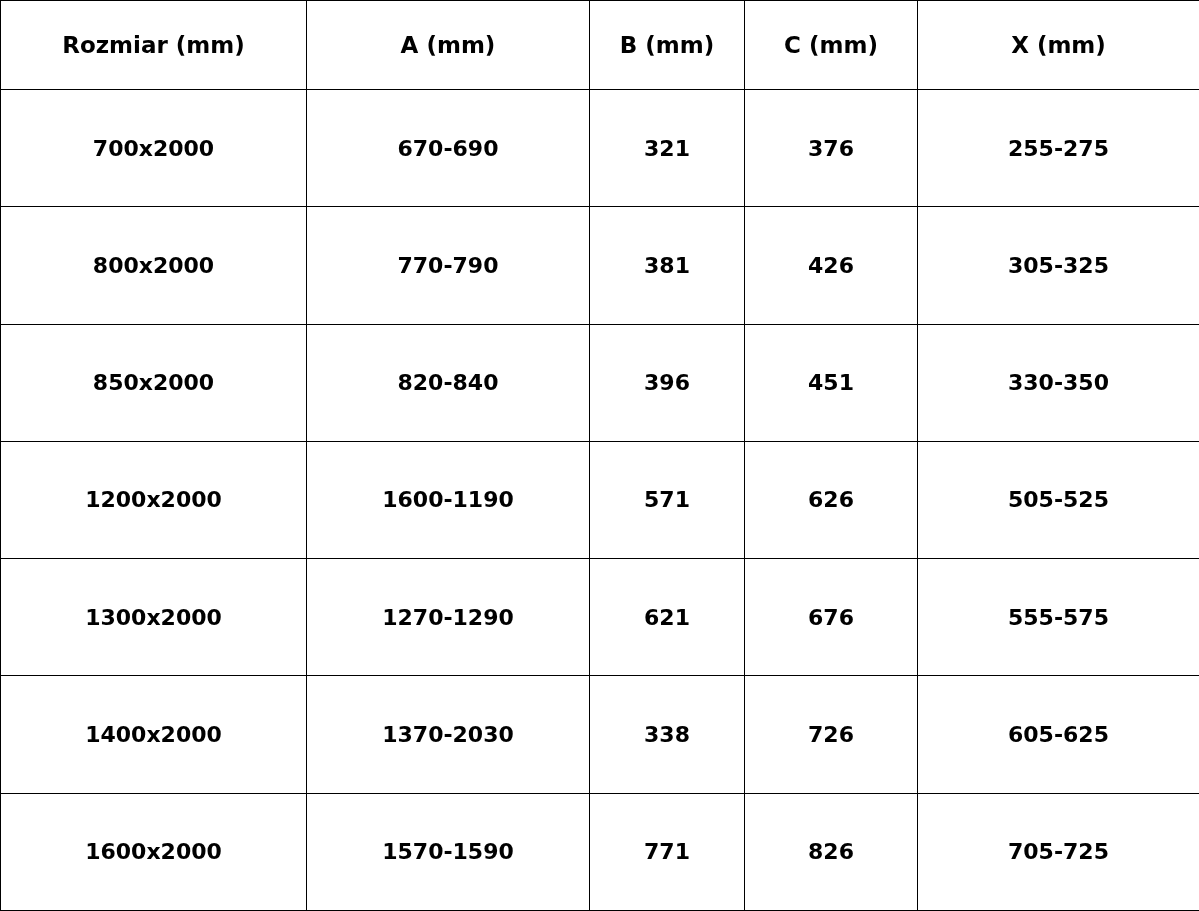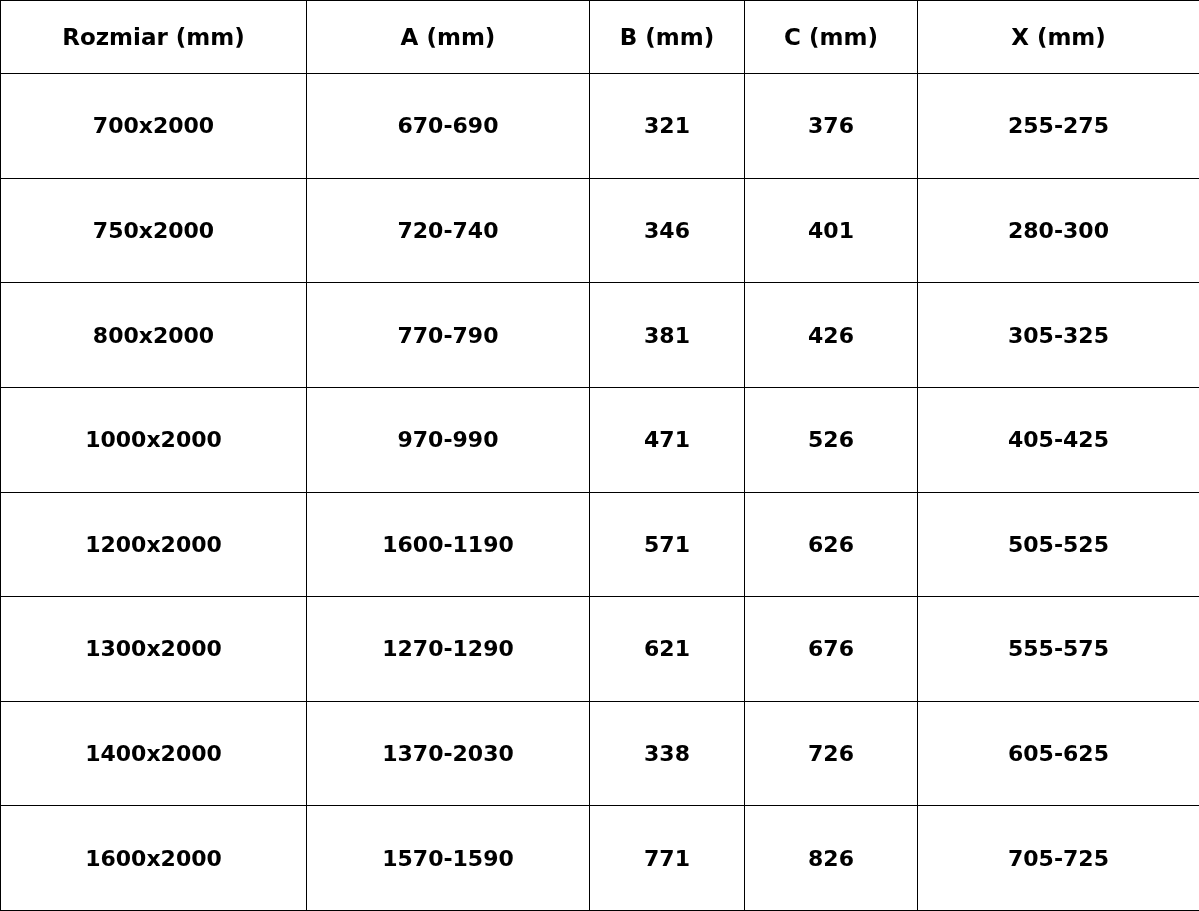--- a/index.html
+++ b/index.html
@@ -38,21 +38,21 @@
   }
   table.dim-table td {
     font-size: 22px;
   }
   
   col.c0 { width: 306px; }
   col.c1 { width: 283px; }
   col.c2 { width: 155px; }
   col.c3 { width: 173px; }
   col.c4 { width: 282px; }
-  tr.header-row { height: 73px; }
+  tr.header-row { height: 89px; }
   tr.body-row { height: 70px; }
 </style>
 </head>
 <body>
 
 <div class="sheet">
   <table class="dim-table">
     <colgroup>
       <col class="c0">
         <col class="c1">
@@ -71,39 +71,32 @@
     </thead>
     <tbody>
       <tr class="body-row">
         <td>700x2000</td>
         <td>670-690</td>
         <td>321</td>
         <td>376</td>
         <td>255-275</td>
       </tr>
       <tr class="body-row">
-        <td>750x2000</td>
-        <td>720-740</td>
-        <td>346</td>
-        <td>401</td>
-        <td>280-300</td>
-      </tr>
-      <tr class="body-row">
         <td>800x2000</td>
         <td>770-790</td>
         <td>381</td>
         <td>426</td>
         <td>305-325</td>
       </tr>
       <tr class="body-row">
-        <td>1000x2000</td>
-        <td>970-990</td>
-        <td>471</td>
-        <td>526</td>
-        <td>405-425</td>
+        <td>850x2000</td>
+        <td>820-840</td>
+        <td>396</td>
+        <td>451</td>
+        <td>330-350</td>
       </tr>
       <tr class="body-row">
         <td>1200x2000</td>
         <td>1600-1190</td>
         <td>571</td>
         <td>626</td>
         <td>505-525</td>
       </tr>
       <tr class="body-row">
         <td>1300x2000</td>

